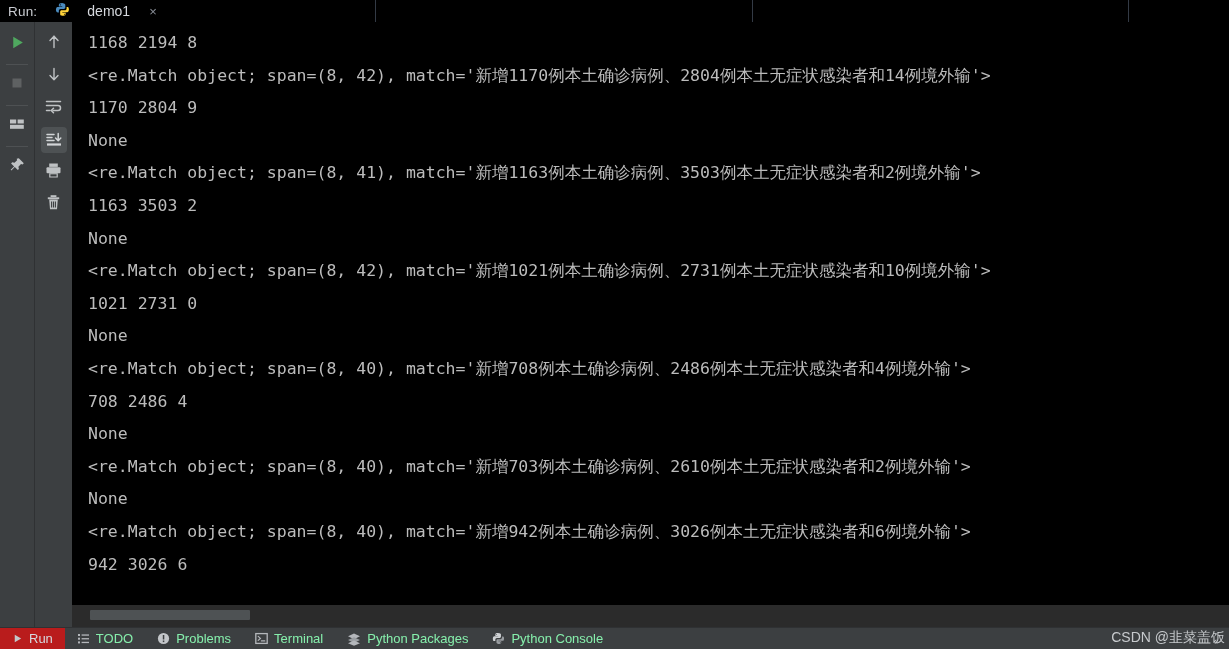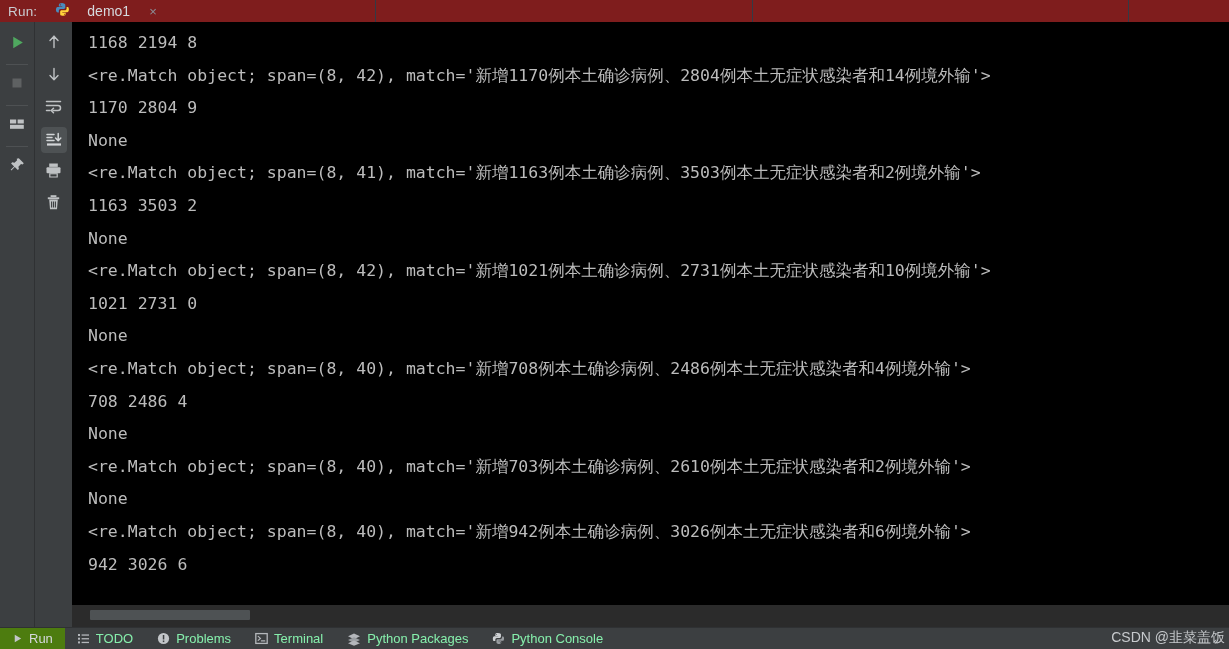--- a/index.html
+++ b/index.html
@@ -7,21 +7,21 @@
     width: 1229px; height: 649px;
     background: #2b2b2b;
     font-family: "Liberation Sans", sans-serif;
     overflow: hidden;
   }
   #app { position: relative; width: 1229px; height: 649px; }
 
   
   .topbar {
     position: absolute; left: 0; top: 0; width: 1229px; height: 22px;
-    background: #7f1d1d;
+    background: #000000;
     display: flex; align-items: center;
   }
   .topbar-label {
     color: #c9ccd1; font-size: 13.5px; padding-left: 8px; padding-right: 10px;
     letter-spacing: .2px;
   }
   .top-divider { position: absolute; top: 0; width: 1px; height: 22px; background: #333a45; }
   .run-tab {
     position: relative; height: 38px; display: flex; align-items: center;
     padding: 0 6px 0 8px; gap: 17px;
@@ -82,21 +82,21 @@
   
   .statusbar {
     position: absolute; left: 0; top: 627px; width: 1229px; height: 22px;
     background: #3c3f41; display: flex; align-items: center;
     border-top: 1px solid #2f3133;
   }
   .sb-item {
     height: 22px; display: flex; align-items: center; gap: 6px;
     padding: 0 12px; color: #86efac; font-size: 13px; cursor: pointer;
   }
-  .sb-item.active { background: #4d7c0f; color: #d6d9de; }
+  .sb-item.active { background: #b91c1c; color: #d6d9de; }
   .sb-ico { display: flex; align-items: center; }
   .watermark {
     position: absolute; right: 4px; top: 627px; height: 22px;
     display: flex; align-items: center;
     color: #c7cacd; font-size: 14px; font-family: "Liberation Sans", sans-serif;
   }
 </style>
 </head>
 <body>
 

